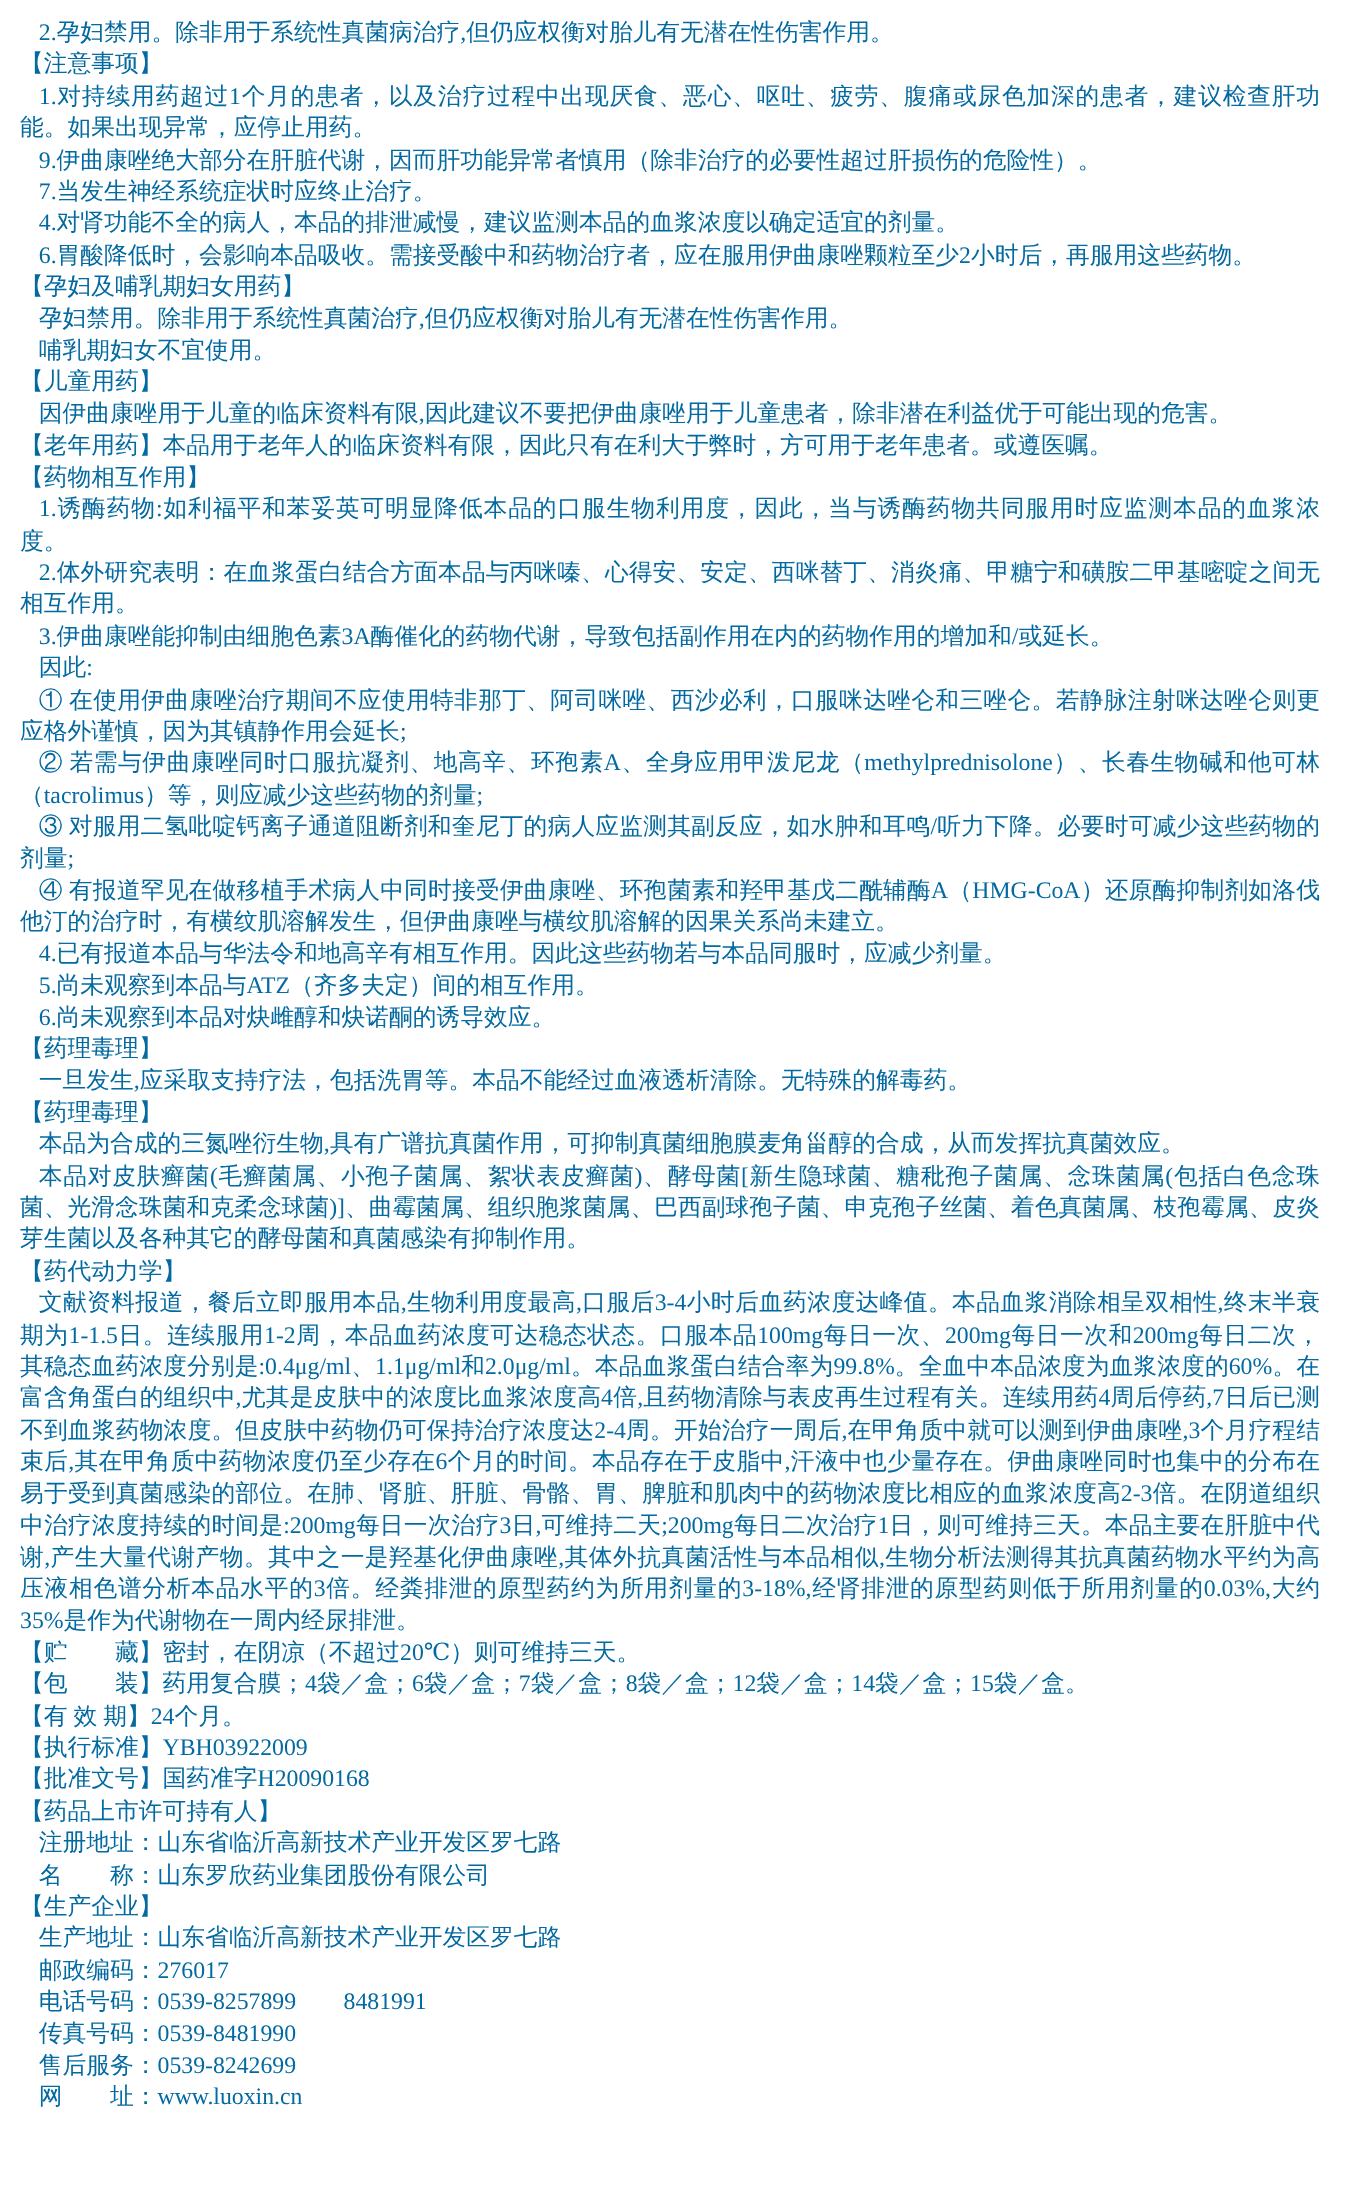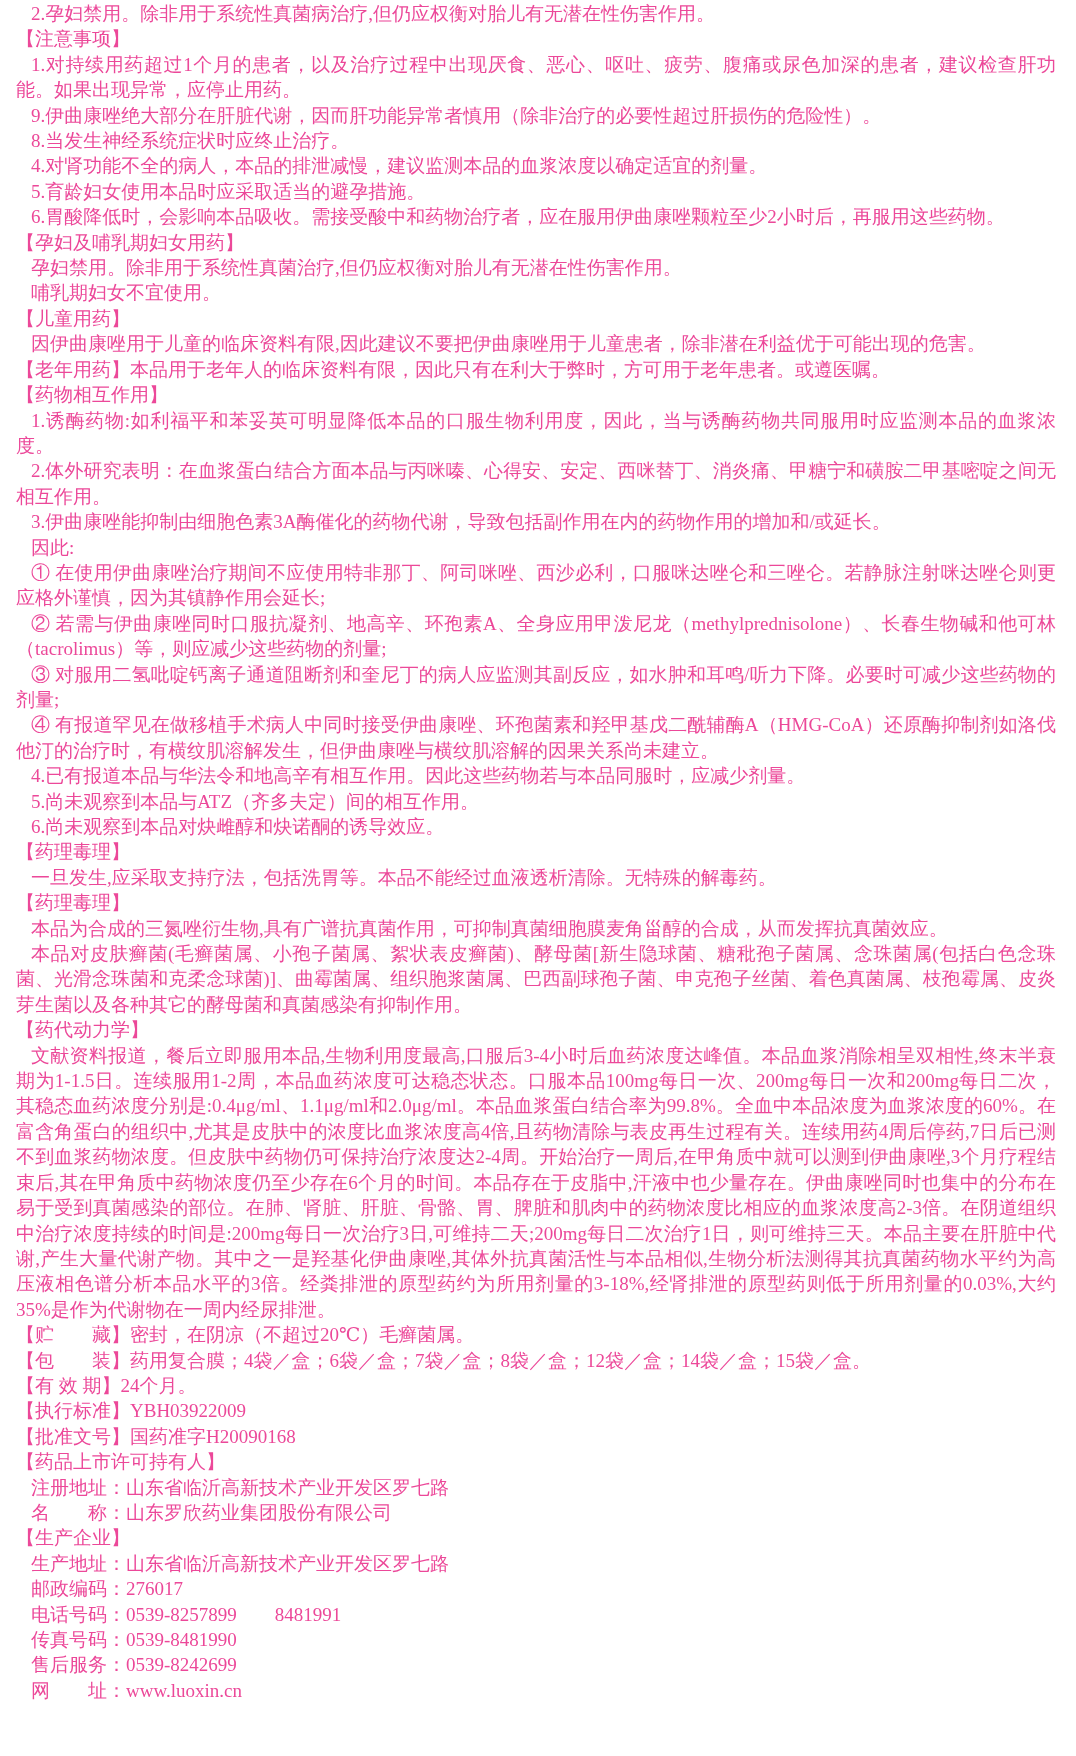--- a/index.html
+++ b/index.html
@@ -5,25 +5,25 @@
   html, body {
     margin: 0;
     padding: 0;
     background: #ffffff;
   }
   .page {
     width: 1076px;
     min-height: 1756px;
     box-sizing: border-box;
     background: #ffffff;
-    padding: 1px 20px 20px 16px;
+    padding: 14px 20px 20px 16px;
     font-family: "Liberation Serif", "DejaVu Serif", serif;
     font-size: 19px;
     line-height: 25.4px;
-    color: #ec4899;
+    color: #0369a1;
     text-align: justify;
   }
   .doc p {
     margin: 0;
     padding: 0;
   }
   .doc p.para {
     text-indent: 15px;
   }
   .doc p.header,
@@ -33,23 +33,22 @@
 </style>
 </head>
 <body>
 
 <div class="page">
   <div class="doc" id="doc">
       <p class="para">2.孕妇禁用。除非用于系统性真菌病治疗,但仍应权衡对胎儿有无潜在性伤害作用。</p>
       <p class="header">【注意事项】</p>
       <p class="para">1.对持续用药超过1个月的患者，以及治疗过程中出现厌食、恶心、呕吐、疲劳、腹痛或尿色加深的患者，建议检查肝功能。如果出现异常，应停止用药。</p>
       <p class="para">9.伊曲康唑绝大部分在肝脏代谢，因而肝功能异常者慎用（除非治疗的必要性超过肝损伤的危险性）。</p>
-      <p class="para">8.当发生神经系统症状时应终止治疗。</p>
+      <p class="para">7.当发生神经系统症状时应终止治疗。</p>
       <p class="para">4.对肾功能不全的病人，本品的排泄减慢，建议监测本品的血浆浓度以确定适宜的剂量。</p>
-      <p class="para">5.育龄妇女使用本品时应采取适当的避孕措施。</p>
       <p class="para">6.胃酸降低时，会影响本品吸收。需接受酸中和药物治疗者，应在服用伊曲康唑颗粒至少2小时后，再服用这些药物。</p>
       <p class="header">【孕妇及哺乳期妇女用药】</p>
       <p class="para">孕妇禁用。除非用于系统性真菌治疗,但仍应权衡对胎儿有无潜在性伤害作用。</p>
       <p class="para">哺乳期妇女不宜使用。</p>
       <p class="header">【儿童用药】</p>
       <p class="para">因伊曲康唑用于儿童的临床资料有限,因此建议不要把伊曲康唑用于儿童患者，除非潜在利益优于可能出现的危害。</p>
       <p class="headpara">【老年用药】本品用于老年人的临床资料有限，因此只有在利大于弊时，方可用于老年患者。或遵医嘱。</p>
       <p class="header">【药物相互作用】</p>
       <p class="para">1.诱酶药物:如利福平和苯妥英可明显降低本品的口服生物利用度，因此，当与诱酶药物共同服用时应监测本品的血浆浓度。</p>
       <p class="para">2.体外研究表明：在血浆蛋白结合方面本品与丙咪嗪、心得安、安定、西咪替丁、消炎痛、甲糖宁和磺胺二甲基嘧啶之间无相互作用。</p>
@@ -62,21 +61,21 @@
       <p class="para">4.已有报道本品与华法令和地高辛有相互作用。因此这些药物若与本品同服时，应减少剂量。</p>
       <p class="para">5.尚未观察到本品与ATZ（齐多夫定）间的相互作用。</p>
       <p class="para">6.尚未观察到本品对炔雌醇和炔诺酮的诱导效应。</p>
       <p class="header">【药理毒理】</p>
       <p class="para">一旦发生,应采取支持疗法，包括洗胃等。本品不能经过血液透析清除。无特殊的解毒药。</p>
       <p class="header">【药理毒理】</p>
       <p class="para">本品为合成的三氮唑衍生物,具有广谱抗真菌作用，可抑制真菌细胞膜麦角甾醇的合成，从而发挥抗真菌效应。</p>
       <p class="para">本品对皮肤癣菌(毛癣菌属、小孢子菌属、絮状表皮癣菌)、酵母菌[新生隐球菌、糖秕孢子菌属、念珠菌属(包括白色念珠菌、光滑念珠菌和克柔念球菌)]、曲霉菌属、组织胞浆菌属、巴西副球孢子菌、申克孢子丝菌、着色真菌属、枝孢霉属、皮炎芽生菌以及各种其它的酵母菌和真菌感染有抑制作用。</p>
       <p class="header">【药代动力学】</p>
       <p class="para">文献资料报道，餐后立即服用本品,生物利用度最高,口服后3-4小时后血药浓度达峰值。本品血浆消除相呈双相性,终末半衰期为1-1.5日。连续服用1-2周，本品血药浓度可达稳态状态。口服本品100mg每日一次、200mg每日一次和200mg每日二次，其稳态血药浓度分别是:0.4μg/ml、1.1μg/ml和2.0μg/ml。本品血浆蛋白结合率为99.8%。全血中本品浓度为血浆浓度的60%。在富含角蛋白的组织中,尤其是皮肤中的浓度比血浆浓度高4倍,且药物清除与表皮再生过程有关。连续用药4周后停药,7日后已测不到血浆药物浓度。但皮肤中药物仍可保持治疗浓度达2-4周。开始治疗一周后,在甲角质中就可以测到伊曲康唑,3个月疗程结束后,其在甲角质中药物浓度仍至少存在6个月的时间。本品存在于皮脂中,汗液中也少量存在。伊曲康唑同时也集中的分布在易于受到真菌感染的部位。在肺、肾脏、肝脏、骨骼、胃、脾脏和肌肉中的药物浓度比相应的血浆浓度高2-3倍。在阴道组织中治疗浓度持续的时间是:200mg每日一次治疗3日,可维持二天;200mg每日二次治疗1日，则可维持三天。本品主要在肝脏中代谢,产生大量代谢产物。其中之一是羟基化伊曲康唑,其体外抗真菌活性与本品相似,生物分析法测得其抗真菌药物水平约为高压液相色谱分析本品水平的3倍。经粪排泄的原型药约为所用剂量的3-18%,经肾排泄的原型药则低于所用剂量的0.03%,大约35%是作为代谢物在一周内经尿排泄。</p>
-      <p class="headpara">【贮　　藏】密封，在阴凉（不超过20℃）毛癣菌属。</p>
+      <p class="headpara">【贮　　藏】密封，在阴凉（不超过20℃）则可维持三天。</p>
       <p class="headpara">【包　　装】药用复合膜；4袋／盒；6袋／盒；7袋／盒；8袋／盒；12袋／盒；14袋／盒；15袋／盒。</p>
       <p class="headpara">【有 效 期】24个月。</p>
       <p class="headpara">【执行标准】YBH03922009</p>
       <p class="headpara">【批准文号】国药准字H20090168</p>
       <p class="header">【药品上市许可持有人】</p>
       <p class="para">注册地址：山东省临沂高新技术产业开发区罗七路</p>
       <p class="para">名　　称：山东罗欣药业集团股份有限公司</p>
       <p class="header">【生产企业】</p>
       <p class="para">生产地址：山东省临沂高新技术产业开发区罗七路</p>
       <p class="para">邮政编码：276017</p>

